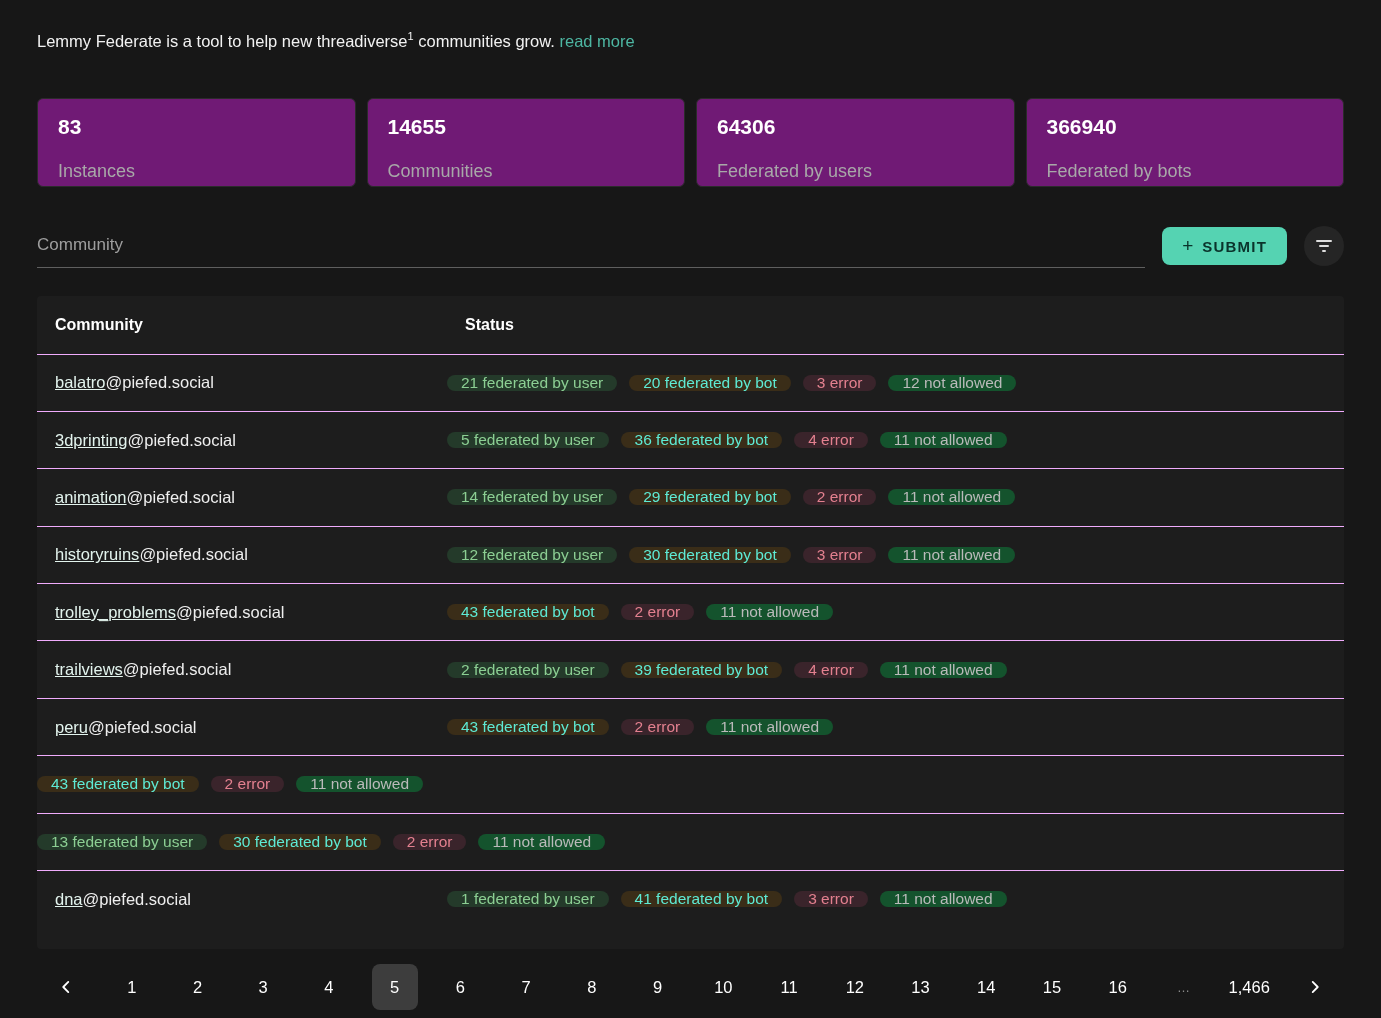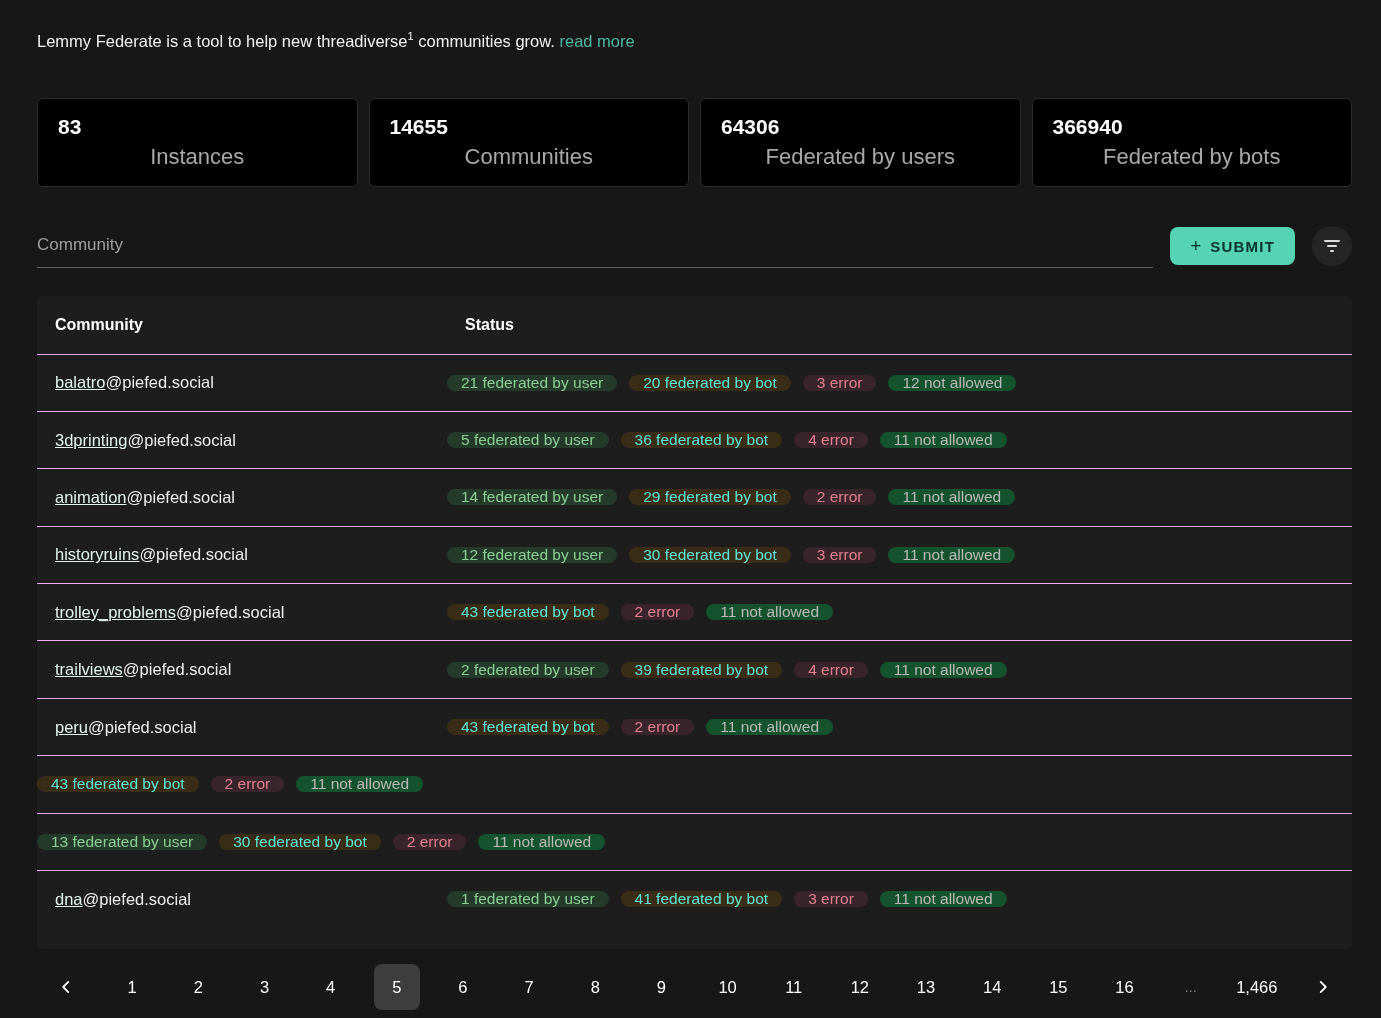--- a/index.html
+++ b/index.html
@@ -3,36 +3,36 @@
 <meta charset="utf-8">
 <style>
   * { box-sizing: border-box; margin: 0; padding: 0; }
   html, body { width: 1381px; height: 1018px; }
   body {
     background: #171717;
     color: #e8e8e8;
     font-family: "Liberation Sans", sans-serif;
     overflow: hidden;
   }
-  .page { padding: 24px 29px 0 37px; }
+  .page { padding: 24px 37px 0 37px; }
 
   
   .intro { font-size: 16.5px; line-height: 24px; color: #f2f2f2; }
   .intro sup { font-size: 11px; }
   .read-more { color: #4db6a2; text-decoration: none; cursor: pointer; }
 
   
   .stats-row { display: flex; gap: 11px; margin-top: 45px; }
   .stat-card {
-    flex: 1; height: 89px; background: #000000;
+    flex: 1; height: 89px; background: #701a75;
     border: 1px solid #2b2b2b; border-radius: 6px;
     padding: 16px 20px;
   }
   .stat-value { font-size: 21px; font-weight: 700; color: #ffffff; }
-  .stat-label { font-size: 22px; color: #a8a8a8; margin-top: 5px; text-align: center; }
+  .stat-label { font-size: 18px; color: #a8a8a8; margin-top: 22px; }
 
   
   .form-row { display: flex; align-items: center; margin-top: 38px; gap: 17px; }
   .input-wrap { flex: 1; }
   .community-input {
     width: 100%; background: transparent; border: none; outline: none;
     border-bottom: 1px solid #5f5f5f; color: #ffffff;
     font-size: 17px; padding: 10px 2px 12px 0;
     font-family: "Liberation Sans", sans-serif;
   }

